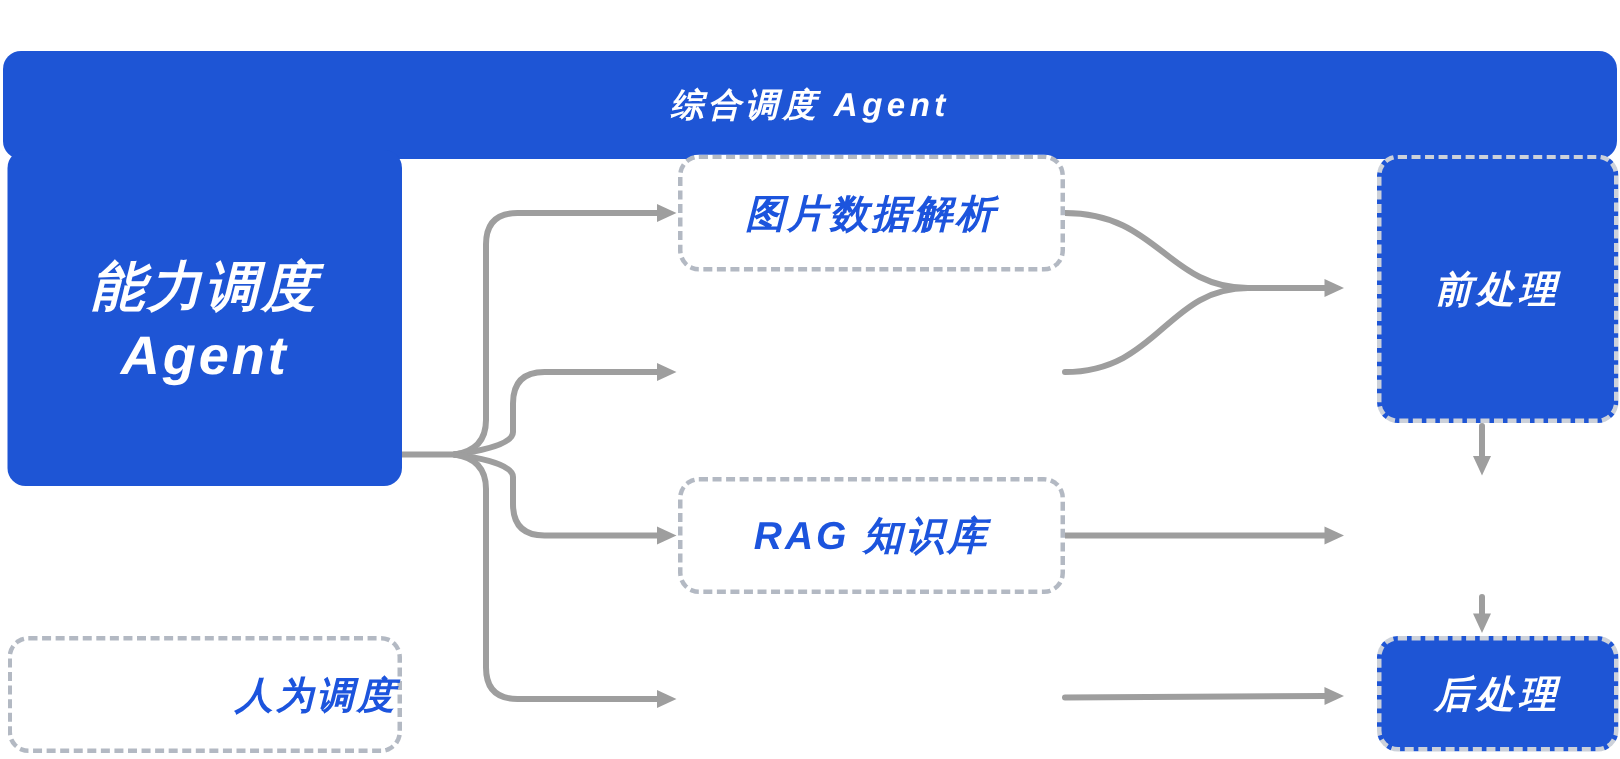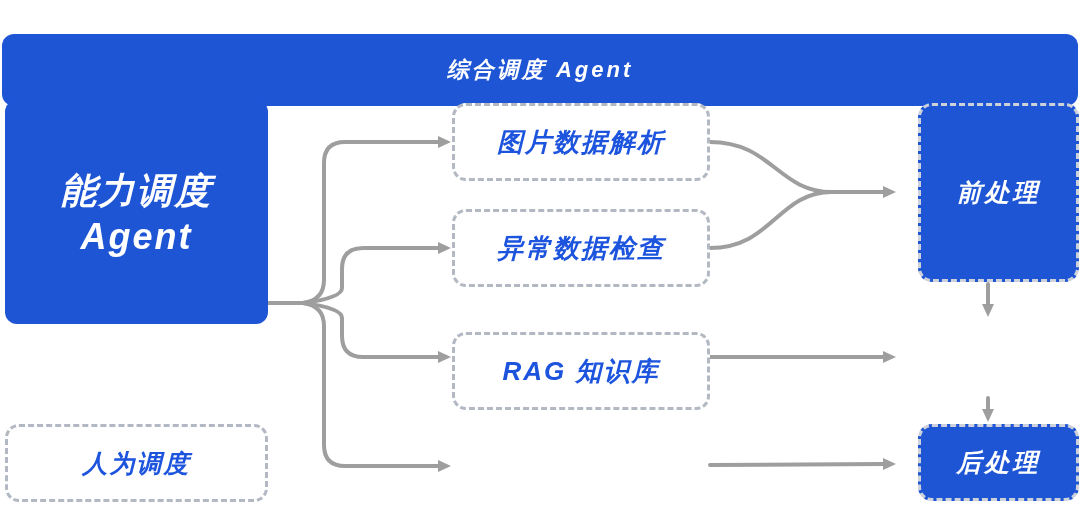--- a/index.html
+++ b/index.html
@@ -40,25 +40,25 @@
   }
   .node-dash-blue{
     background:var(--blue);
     color:#ffffff;
     border:3px dashed var(--dashLight);
     border-radius:14px;
     letter-spacing:3px;
   }
   .banner{left:2px;top:2px;width:1076px;height:72px;font-size:22px;letter-spacing:3px;margin-top:32px;}
   .b-scheduler{left:5px;top:100px;width:263px;height:224px;font-size:36px;}
-  .b-human{left:5px;top:424px;width:263px;height:78px;font-size:25px;}
+  .b-human{left:5px;top:424px;width:263px;height:78px;font-size:25px;justify-content:flex-end;}
   .b-cap{left:452px;width:258px;font-size:26px;}
   .b-cap1{top:103px;height:78px;font-family:Liberation Mono, monospace;}
   .b-cap2{top:209px;height:78px;}
-  .b-cap3{top:332px;height:78px;}
+  .b-cap3{top:318px;height:78px;}
   .b-cap4{top:428px;height:75px;}
   .b-pipe{left:897px;width:161px;font-size:25px;margin-left:21px;}
   .b-pre{top:103px;height:179px;}
   .b-infer{top:320px;height:76px;}
   .b-post{top:424px;height:77px;}
 </style>
 </head>
 <body>
 
 <div class="stage">
@@ -92,23 +92,20 @@
     <span>能力调度Agent</span>
   </div>
 
   <div class="node node-dash-white b-human">
     <span>人为调度</span>
   </div>
 
   <div class="node node-dash-white b-cap b-cap1">
     <span>图片数据解析</span>
   </div>
-  <div class="node node-dash-white b-cap b-cap2">
-    <span>异常数据检查</span>
-  </div>
   <div class="node node-dash-white b-cap b-cap3">
     <span>RAG 知识库</span>
   </div>
 
   <div class="node node-dash-blue b-pipe b-pre">
     <span>前处理</span>
   </div>
   <div class="node node-dash-blue b-pipe b-post">
     <span>后处理</span>
   </div>

